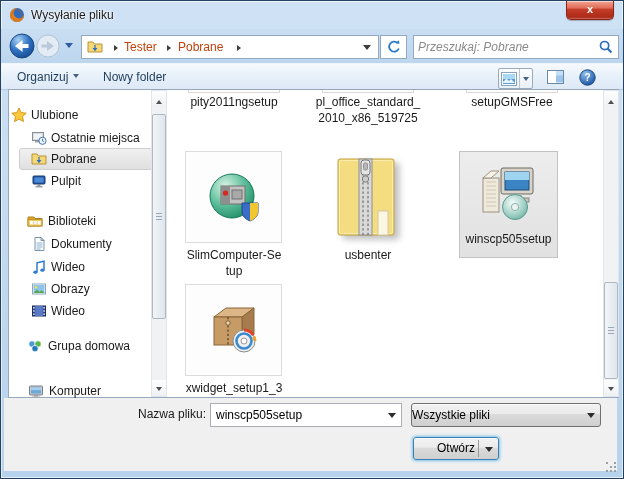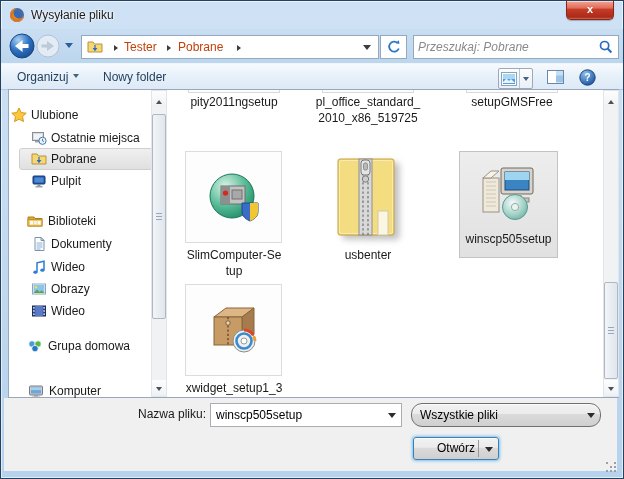--- a/index.html
+++ b/index.html
@@ -70,21 +70,21 @@
     background:linear-gradient(#ededed,#e1e1e1);text-align:center;cursor:pointer;}
   
   #footer{left:3px;top:397px;width:613px;height:73px;background:#f0f0f0;}
   #fnlabel{left:92px;top:9px;width:110px;text-align:right;font-size:12px;color:#1a1a1a;}
   #fncombo{left:206px;top:5px;width:192px;height:24px;background:#fff;border:1px solid #abadb3;}
   #fninput{position:absolute;left:3px;top:1px;width:166px;height:20px;border:none;outline:none;font-size:12px;color:#000;}
   .flatarrow{position:absolute;right:5px;top:9px;width:0;height:0;border:4px solid transparent;border-top:5px solid #2c2c2c;}
   .w7btn{border:1px solid #707070;border-radius:3px;font-size:12px;color:#000;
     background:linear-gradient(#f2f2f2,#ebebeb 45%,#dbdbdb 46%,#cfcfcf);
     box-shadow:inset 0 1px 0 #fbfbfb;cursor:pointer;}
-  #ftcombo{position:absolute;left:407px;top:5px;width:190px;height:24px;line-height:22px;padding-left:8px;border-radius:11px;}
+  #ftcombo{position:absolute;left:407px;top:5px;width:190px;height:24px;line-height:22px;}
   #openbtn{position:absolute;left:409px;top:39px;width:86px;height:23px;line-height:21px;text-align:center;
     border-color:#3c7fb1;box-shadow:0 0 3px 1px #7bc1ec, inset 0 1px 0 #fbfbfb;}
   #openbtn .lbl{display:inline-block;width:58px;}
   #openbtn .sep{position:absolute;right:19px;top:2px;bottom:2px;border-left:1px solid #9a9a9a;}
   #openbtn .flatarrow{right:5px;}
   #cancelbtn{position:absolute;left:509px;top:39px;width:88px;height:23px;line-height:21px;text-align:center;}
   #grip{position:absolute;right:9px;bottom:7px;width:2px;height:2px;background:#9aa0a8;
     box-shadow:8px 8px 0 #9aa0a8,4px 8px 0 #9aa0a8,0 8px 0 #9aa0a8,8px 4px 0 #9aa0a8,8px 0 0 #9aa0a8,4px 4px 0 #9aa0a8;}
   svg{display:block;}
 </style>

